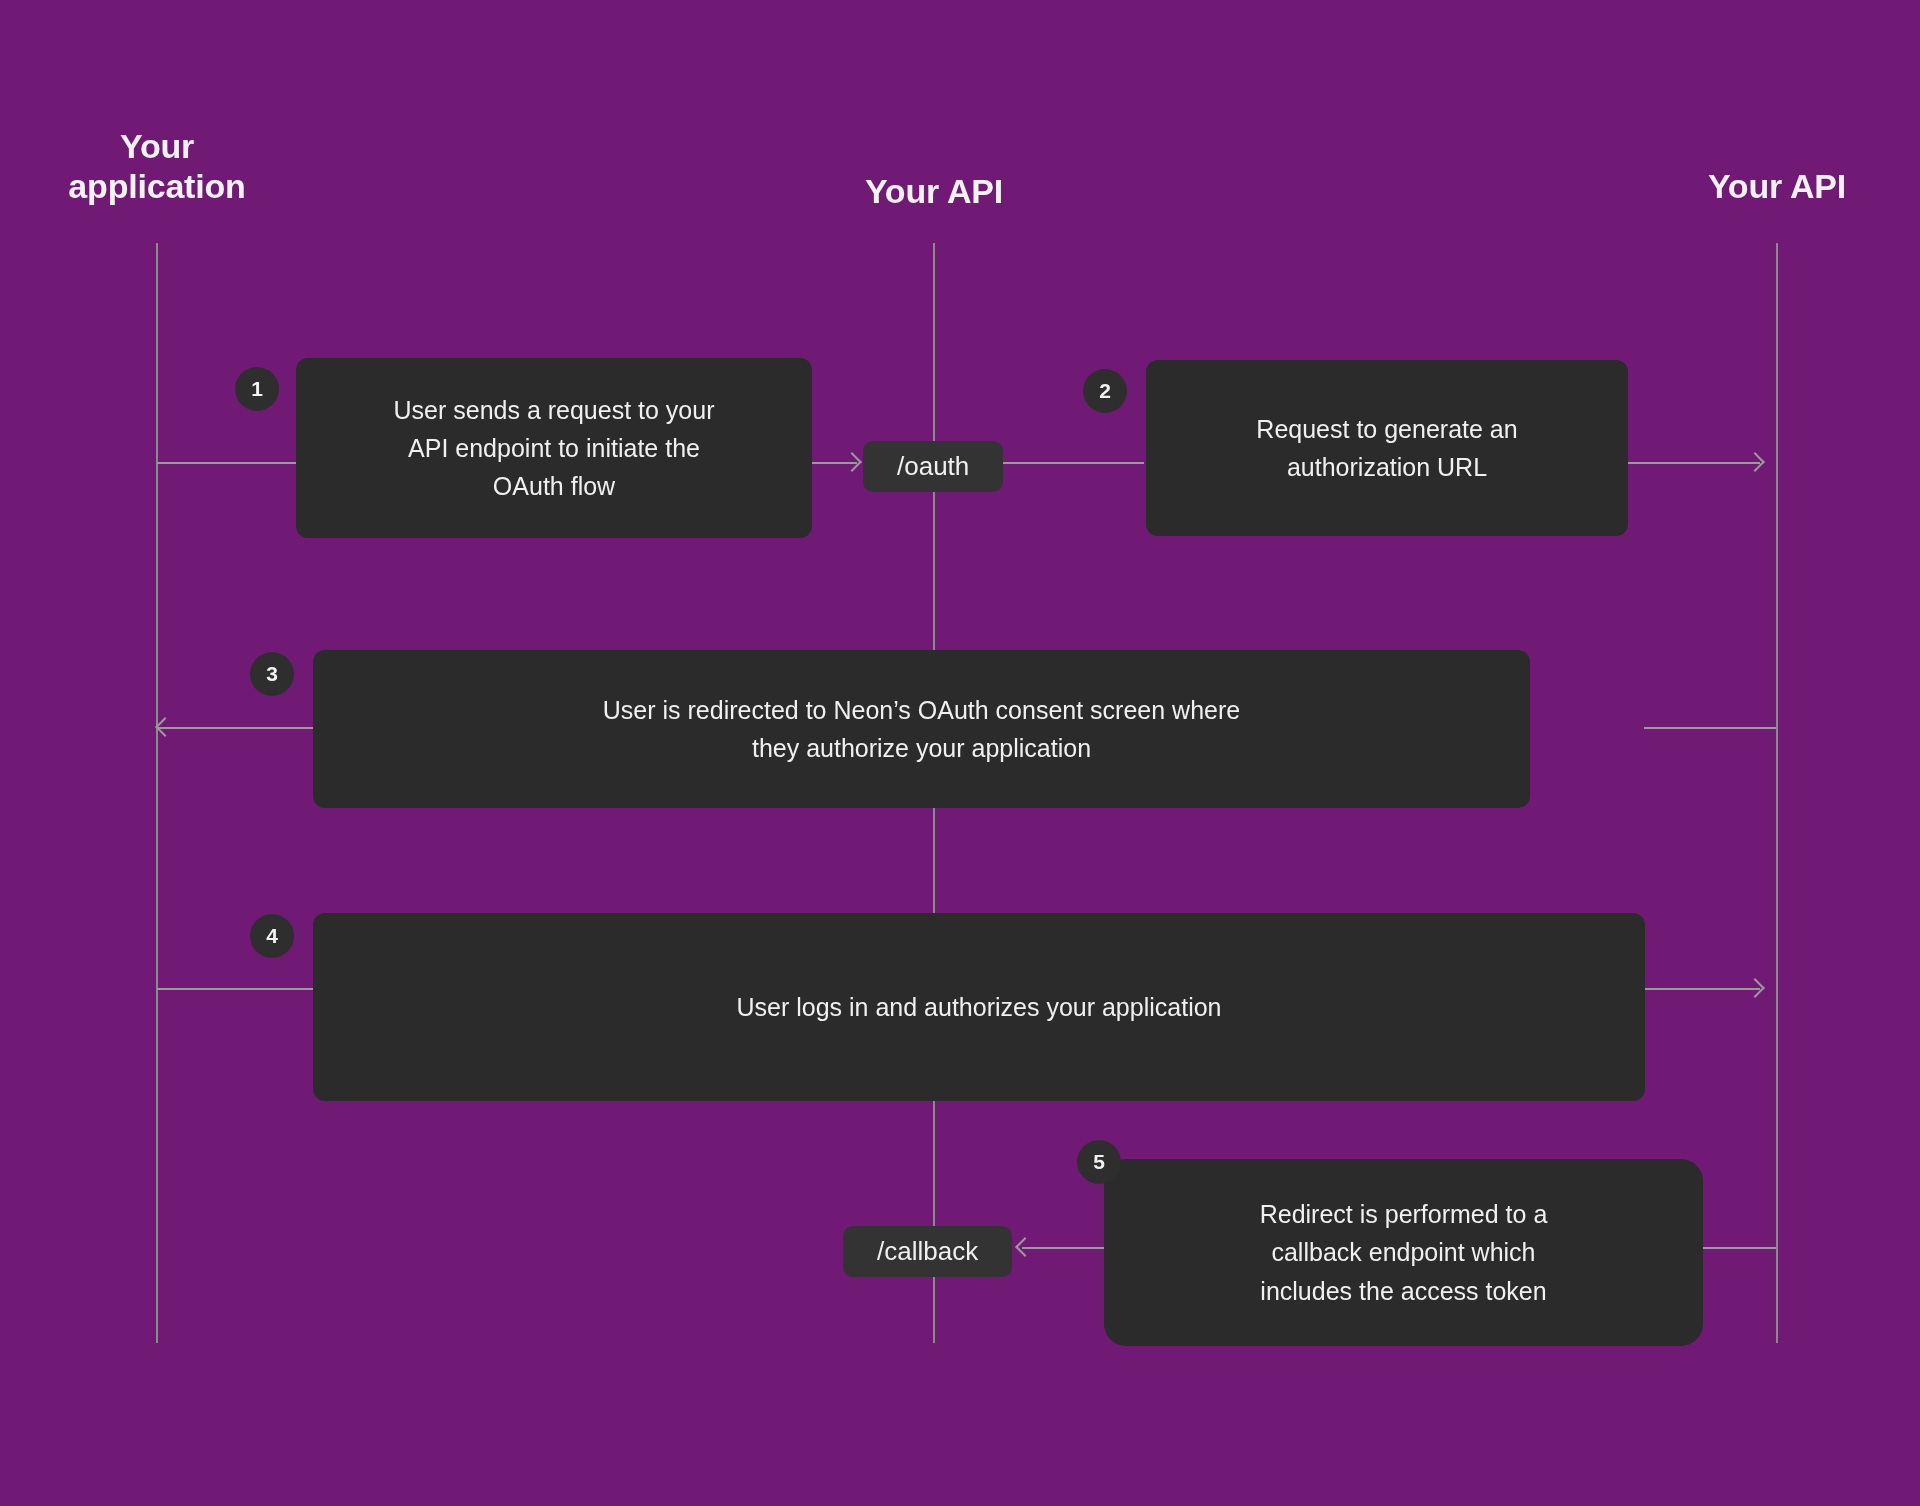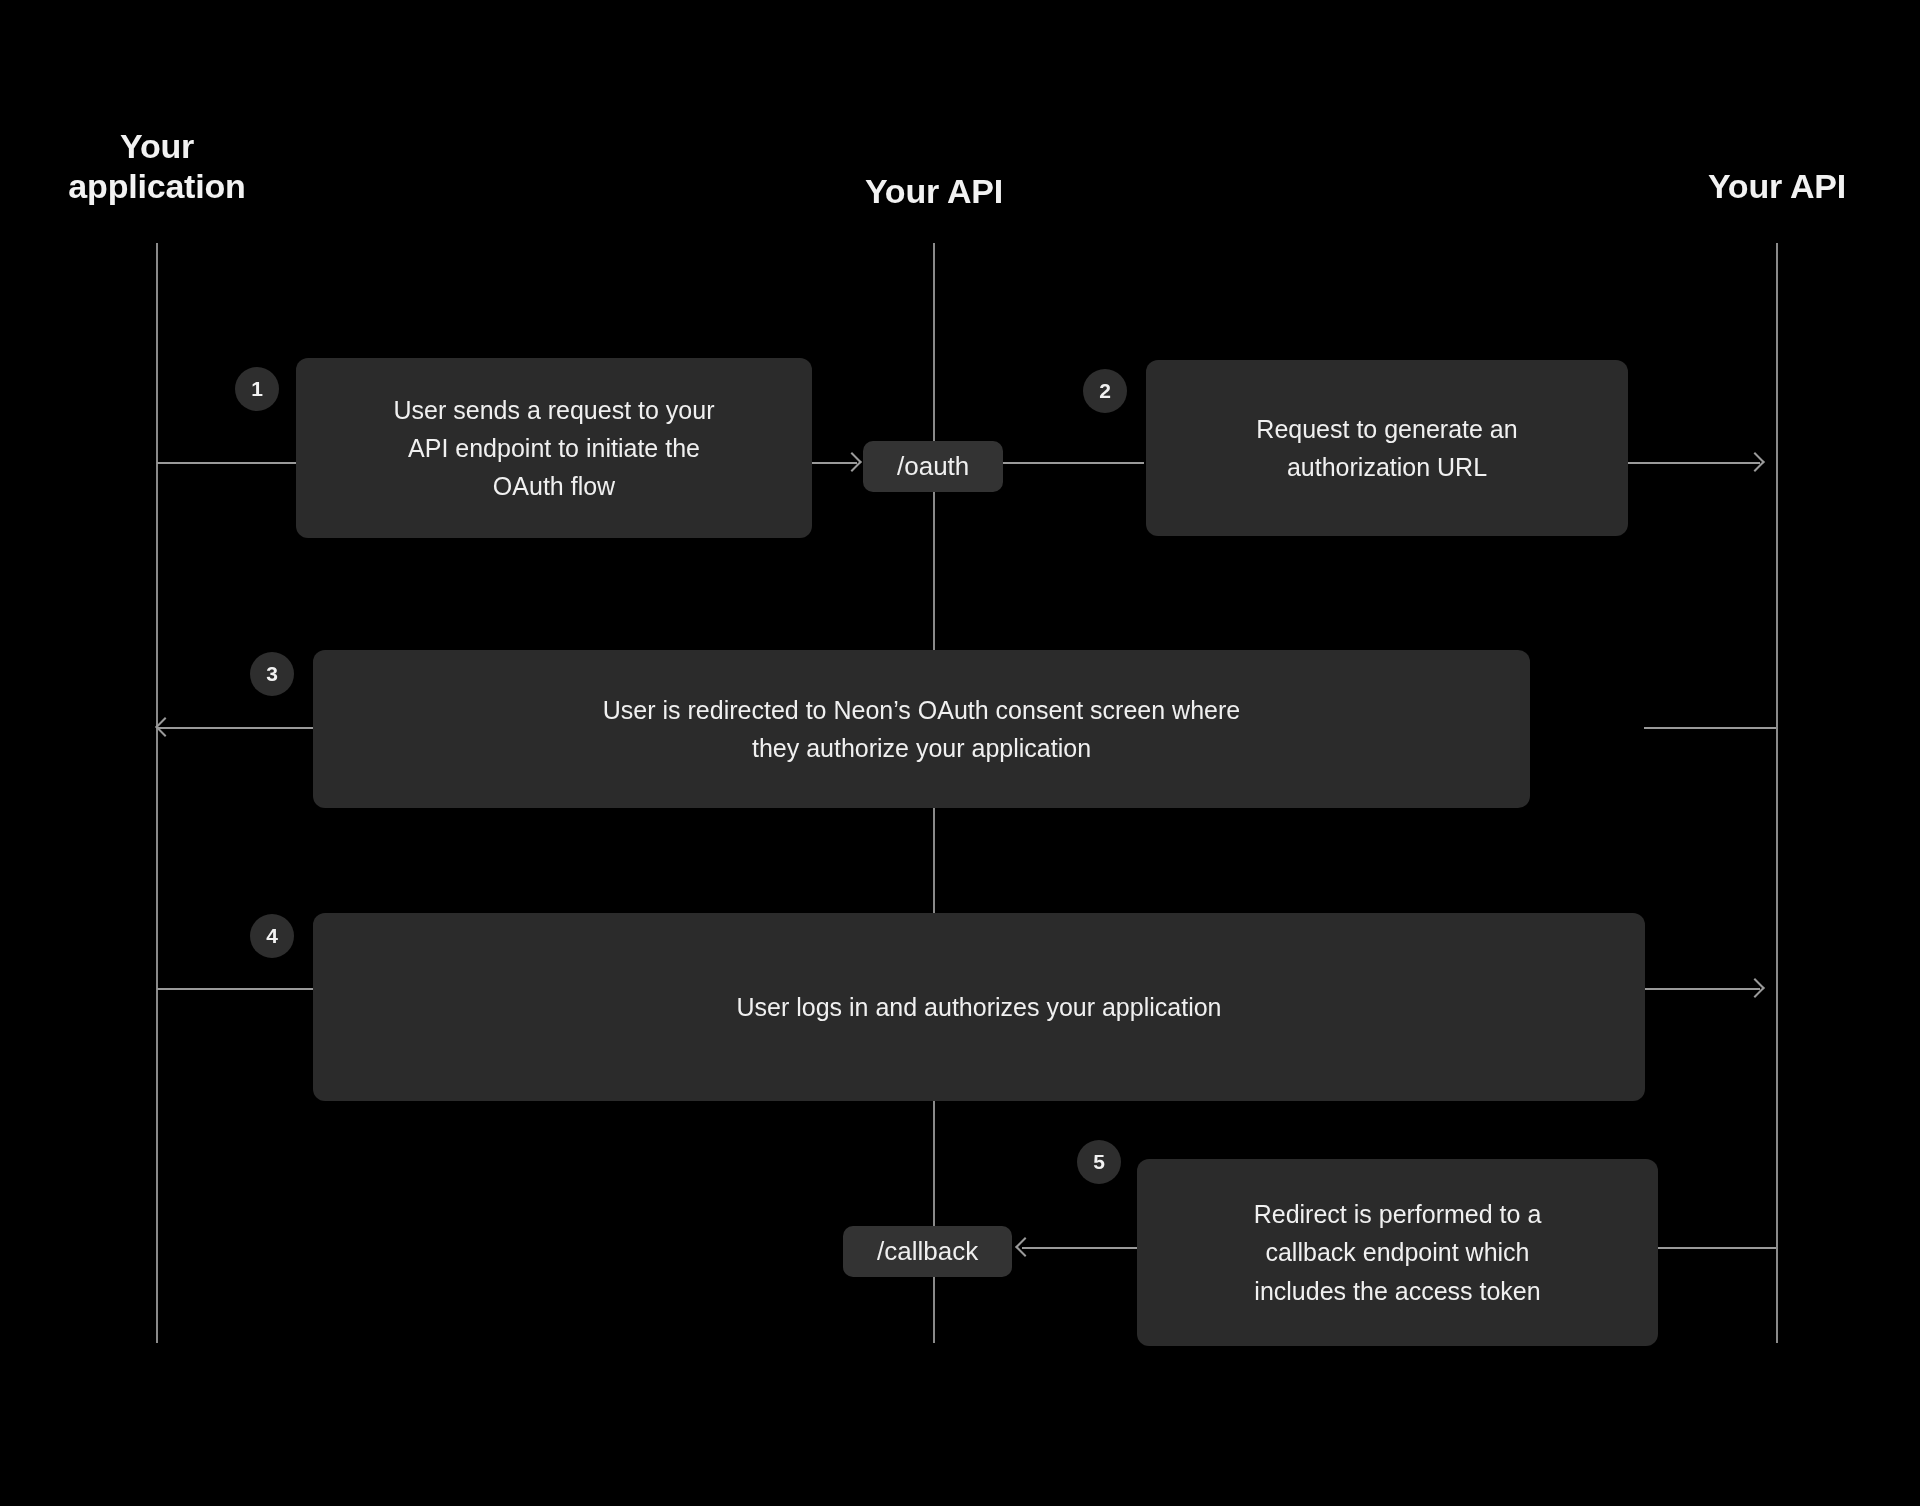--- a/index.html
+++ b/index.html
@@ -5,21 +5,21 @@
   * { margin:0; padding:0; box-sizing:border-box; }
   html,body {
     width:1920px; height:1506px;
     background:#171717;
     font-family:"Liberation Sans", sans-serif;
     overflow:hidden;
   }
   #stage {
     position:relative;
     width:1920px; height:1506px;
-    background:#000000;
+    background:#701a75;
   }
 
   
   .lifeline {
     position:absolute;
     width:2px;
     background:#8a8a8a;
     top:243px;
     height:1100px;
   }
@@ -157,19 +157,19 @@
     <span class="txt">User logs in and authorizes your application</span>
   </div>
 
   <div class="conn" style="left:1022px; top:1247px; width:115px;"></div>
   <div class="arrow-open-l" style="left:1018px; top:1240px;"></div>
   <div class="conn" style="left:1655px; top:1247px; width:121px;"></div>
 
   <div class="pill" style="left:843px; top:1226px;">/callback</div>
 
   <div class="badge" style="left:1077px; top:1140px;">5</div>
-  <div class="step-box" style="left:1137px; top:1159px; width:521px; height:187px;">
+  <div class="step-box" style="left:1104px; top:1159px; width:599px; height:187px;border-radius:22px;">
     <span class="txt">Redirect is performed to a
 callback endpoint which
 includes the access token</span>
   </div>
 
 </div>
 
 </body></html>

